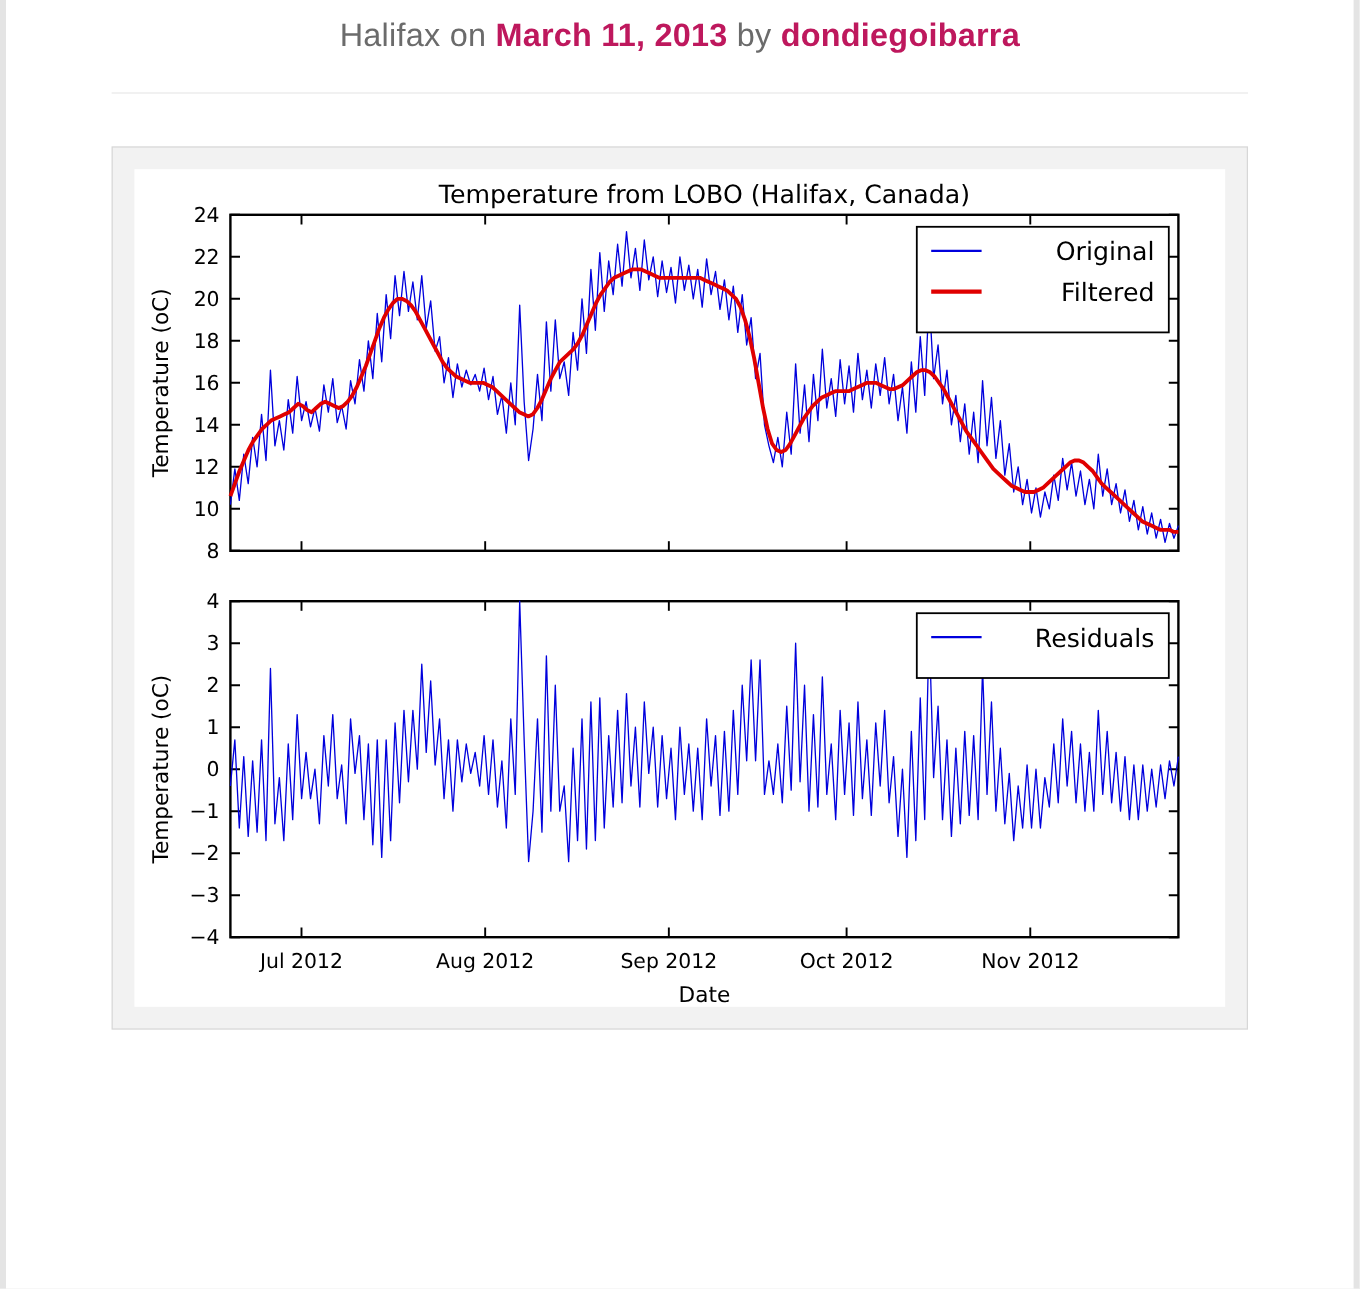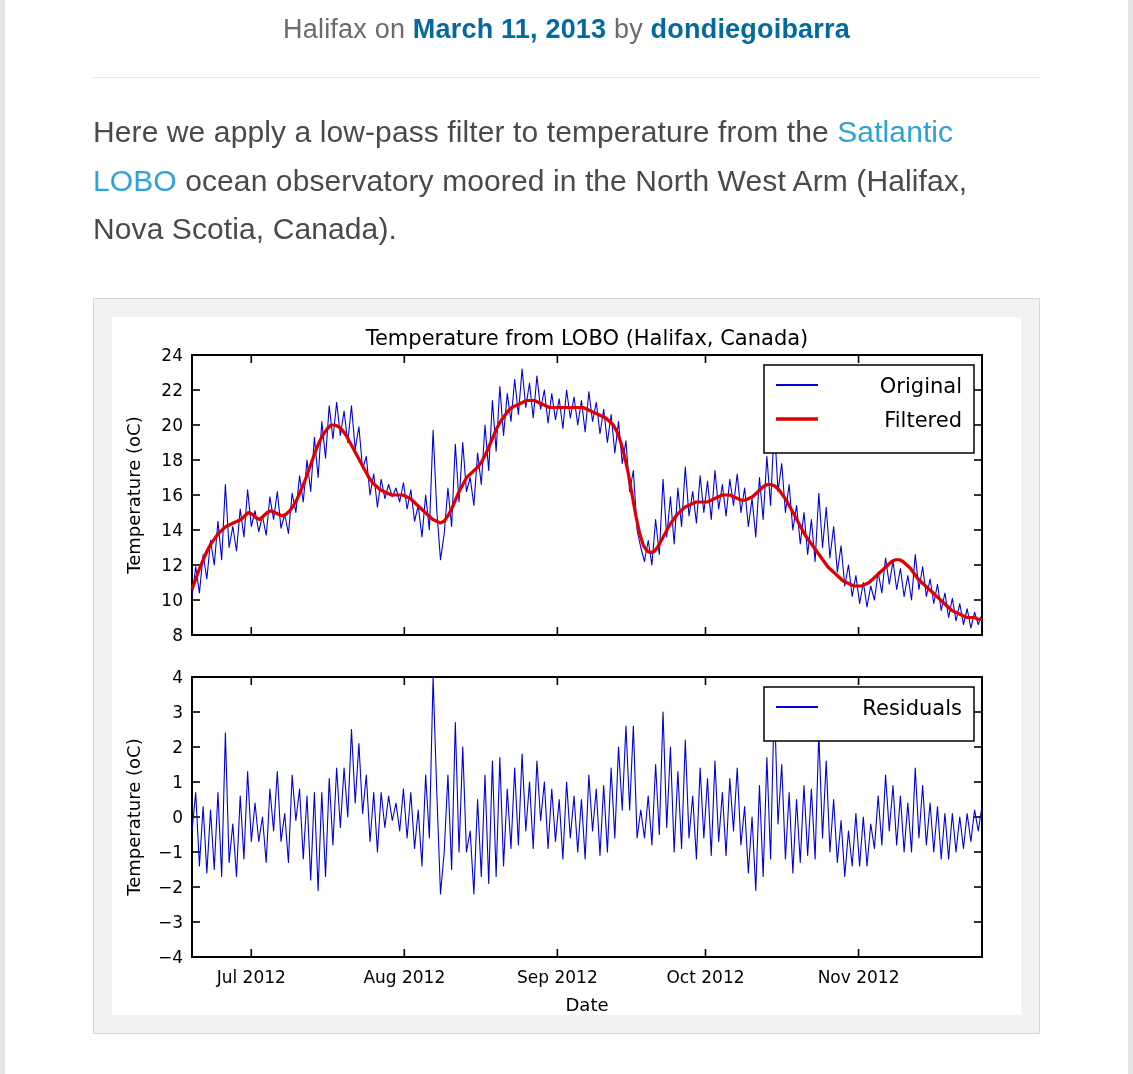--- a/index.html
+++ b/index.html
@@ -23,21 +23,21 @@
     border-right: 5px solid #e4e4e4;
   }
   .post-meta {
     padding: 14px 0 0 0;
     text-align: center;
     font-size: 27px;
     color: #6b6b6b;
     letter-spacing: 0.2px;
   }
   .post-meta .strong {
-    color: #0369a1;
+    color: #be185d;
     font-weight: bold;
   }
   .divider {
     margin: 32px 88px 0 88px;
     height: 1px;
     background: #e8e8e8;
   }
   .intro {
     margin: 30px 88px 0 88px;
     font-size: 30px;
@@ -78,23 +78,20 @@
 
   <div class="post-meta">
     <span>Halifax on</span>
     <span class="strong">March 11, 2013</span>
     <span>by</span>
     <span class="strong">dondiegoibarra</span>
   </div>
 
   <div class="divider"></div>
 
-  <p class="intro">
-    <span>Here we apply a low-pass filter to temperature from the </span><a href="#">Satlantic LOBO</a><span> ocean observatory moored in the North West Arm (Halifax, Nova Scotia, Canada).</span>
-  </p>
 
   <div class="figure-frame">
     <div class="figure-inner">
       <svg class="chart" id="chart-svg" width="920" height="690" viewBox="0 0 920 690">
           <g>
             <rect x="80" y="30" width="790" height="280" fill="#ffffff" stroke="#000" stroke-width="2"></rect>
             <line x1="80" y1="310" x2="88" y2="310" class="tick"></line>
             <line x1="862" y1="310" x2="870" y2="310" class="tick"></line>
             <text x="71" y="316" text-anchor="end" class="ticklabel">8</text>
             <line x1="80" y1="275" x2="88" y2="275" class="tick"></line>

